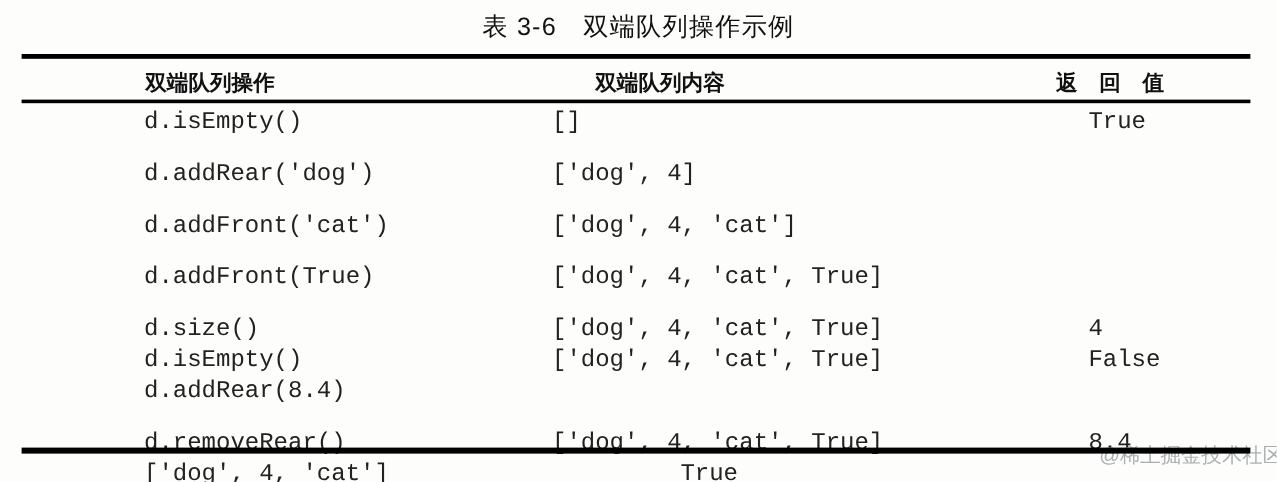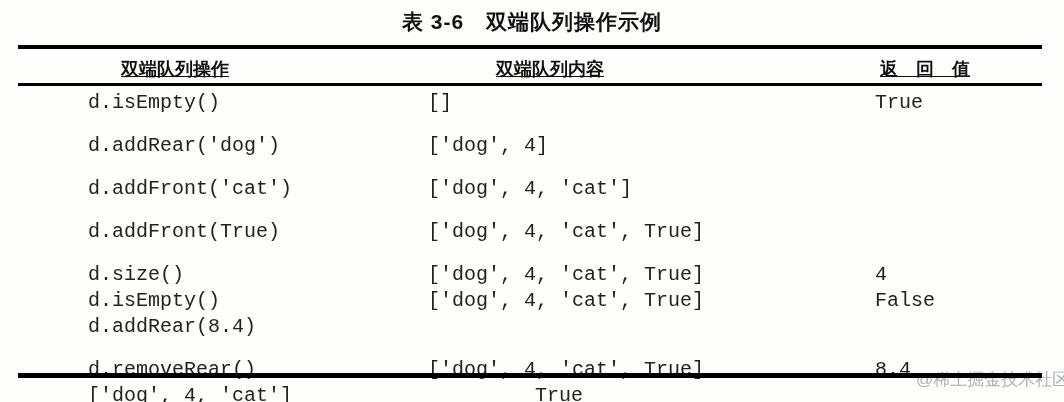--- a/index.html
+++ b/index.html
@@ -16,21 +16,21 @@
     font-family: "Liberation Sans", sans-serif;
     color: #1a1a1a;
   }
   .title {
     position: absolute;
     top: 8px;
     left: 0;
     width: 1064px;
     text-align: center;
     font-size: 21px;
-    font-weight: bold;
+    font-weight: normal;
     letter-spacing: 1px;
     white-space: pre;
     color: #111111;
   }
   .rule {
     position: absolute;
     left: 18px;
     width: 1024px;
     background: #000000;
     z-index: 2;
@@ -46,34 +46,33 @@
     height: 24px;
     font-weight: bold;
     font-size: 18px;
     color: #111111;
   }
   .h {
     position: absolute;
     top: 0;
     text-align: center;
     white-space: pre;
-    text-decoration: underline;
   }
   .h1 { left: 18px;  width: 314px; }
   .h2 { left: 400px; width: 300px; }
   .h3 { left: 800px; width: 250px; }
   .rows {
     position: absolute;
     top: 90px;
     left: 0;
     width: 1064px;
   }
   .row {
     display: flex;
-    padding-left: 88px;
+    padding-left: 120px;
     height: 26px;
     line-height: 26px;
     font-family: "Liberation Mono", monospace;
     font-size: 20px;
     color: #222222;
     white-space: pre;
   }
   .row.gap { margin-top: 17px; }
   .cell-op   { width: 340px; flex: 0 0 340px; }
   .cell-list { width: 447px; flex: 0 0 447px; }

